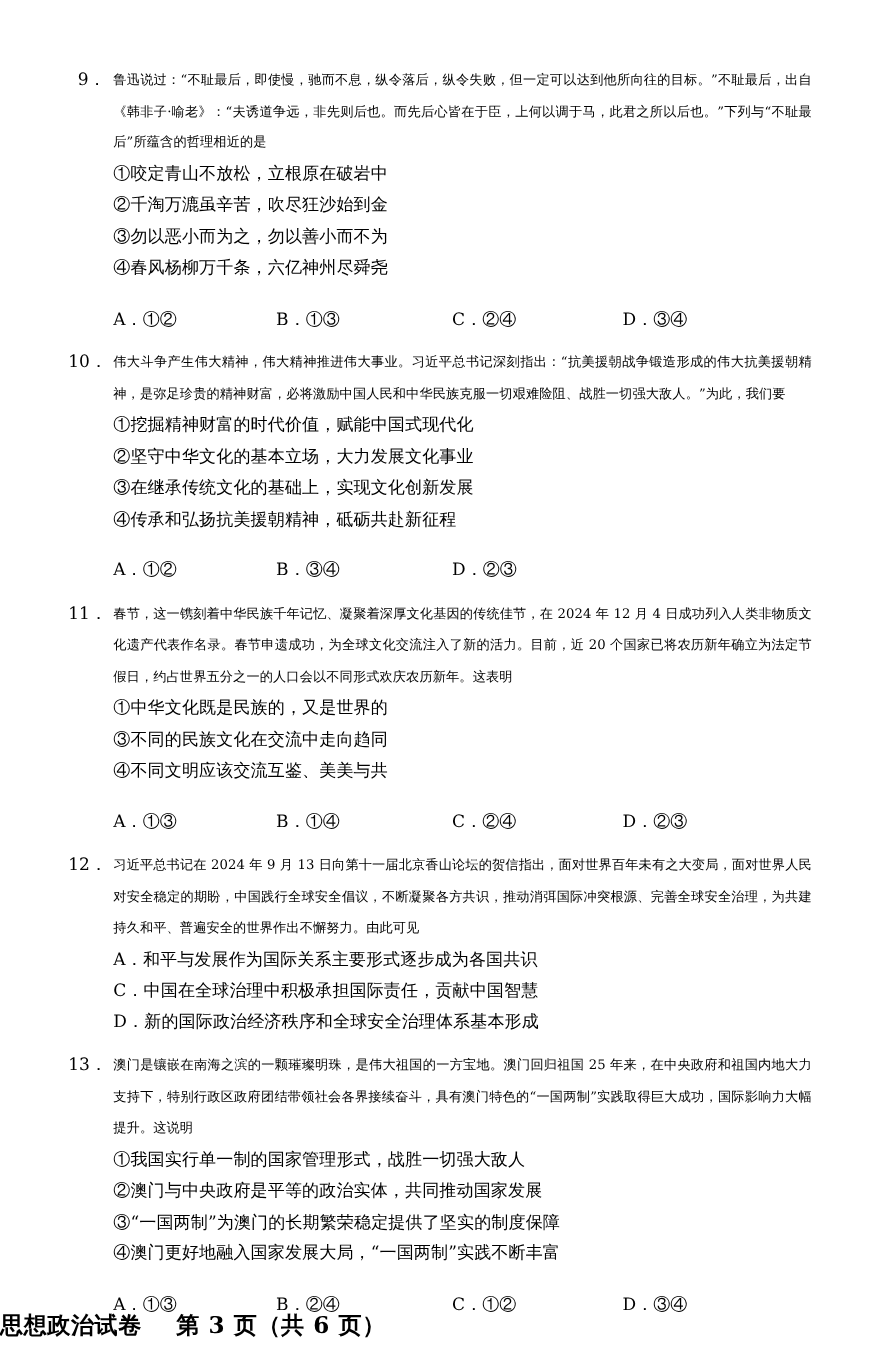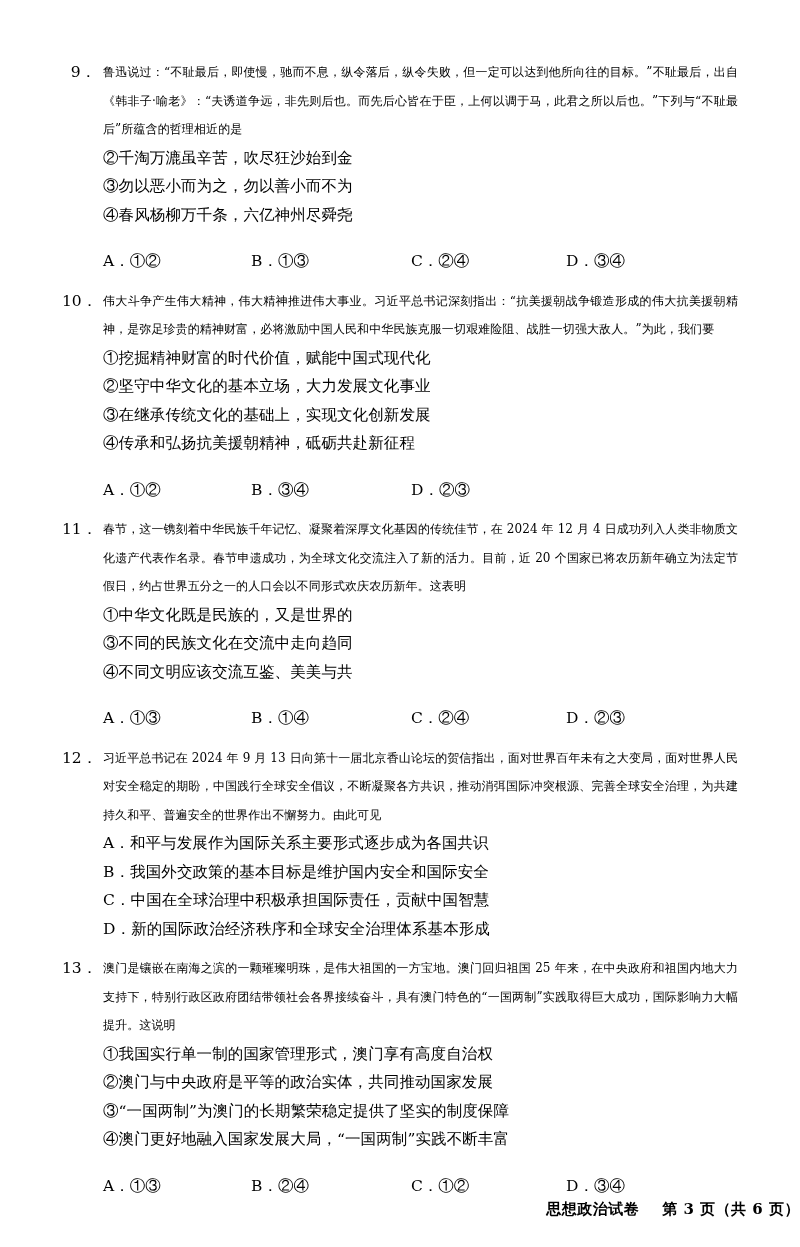--- a/index.html
+++ b/index.html
@@ -56,36 +56,37 @@
     margin-top:18px;
   }
   .c1 { width:148px; }
   .c2 { width:160px; }
   .c3 { width:155px; }
   .c4 { width:auto; }
   .footer {
     position:absolute;
     left:0; right:0;
     bottom:28px;
-    text-align:right;
-    font-size:15px;
+    text-align:left;
+    font-size:21px;
     font-weight:bold;
     letter-spacing:0.5px;
   }
   .footer .pg { font-weight:bold; }
 </style>
 </head>
 <body>
 
 <div class="page">
 
   <div class="q">
     <div class="qnum">9．</div>
     <div class="qbody">
       <div class="stem">鲁迅说过：“不耻最后，即使慢，驰而不息，纵令落后，纵令失败，但一定可以达到他所向往的目标。”不耻最后，出自《韩非子·喻老》：“夫诱道争远，非先则后也。而先后心皆在于臣，上何以调于马，此君之所以后也。”下列与“不耻最后”所蕴含的哲理相近的是</div>
+      <div class="opt">①咬定青山不放松，立根原在破岩中</div>
       <div class="opt">②千淘万漉虽辛苦，吹尽狂沙始到金</div>
       <div class="opt">③勿以恶小而为之，勿以善小而不为</div>
       <div class="opt">④春风杨柳万千条，六亿神州尽舜尧</div>
       <div class="choices">
         <span class="c1">A．①②</span>
         <span class="c2">B．①③</span>
         <span class="c3">C．②④</span>
         <span class="c4">D．③④</span>
       </div>
     </div>
@@ -121,31 +122,30 @@
         <span class="c4">D．②③</span>
       </div>
     </div>
   </div>
 
   <div class="q">
     <div class="qnum">12．</div>
     <div class="qbody">
       <div class="stem">习近平总书记在 2024 年 9 月 13 日向第十一届北京香山论坛的贺信指出，面对世界百年未有之大变局，面对世界人民对安全稳定的期盼，中国践行全球安全倡议，不断凝聚各方共识，推动消弭国际冲突根源、完善全球安全治理，为共建持久和平、普遍安全的世界作出不懈努力。由此可见</div>
       <div class="opt">A．和平与发展作为国际关系主要形式逐步成为各国共识</div>
-      <div class="opt">B．我国外交政策的基本目标是维护国内安全和国际安全</div>
       <div class="opt">C．中国在全球治理中积极承担国际责任，贡献中国智慧</div>
       <div class="opt">D．新的国际政治经济秩序和全球安全治理体系基本形成</div>
     </div>
   </div>
 
   <div class="q">
     <div class="qnum">13．</div>
     <div class="qbody">
       <div class="stem">澳门是镶嵌在南海之滨的一颗璀璨明珠，是伟大祖国的一方宝地。澳门回归祖国 25 年来，在中央政府和祖国内地大力支持下，特别行政区政府团结带领社会各界接续奋斗，具有澳门特色的“一国两制”实践取得巨大成功，国际影响力大幅提升。这说明</div>
-      <div class="opt">①我国实行单一制的国家管理形式，澳门享有高度自治权</div>
+      <div class="opt">①我国实行单一制的国家管理形式，战胜一切强大敌人</div>
       <div class="opt">②澳门与中央政府是平等的政治实体，共同推动国家发展</div>
       <div class="opt">③“一国两制”为澳门的长期繁荣稳定提供了坚实的制度保障</div>
       <div class="opt">④澳门更好地融入国家发展大局，“一国两制”实践不断丰富</div>
       <div class="choices">
         <span class="c1">A．①③</span>
         <span class="c2">B．②④</span>
         <span class="c3">C．①②</span>
         <span class="c4">D．③④</span>
       </div>
     </div>

